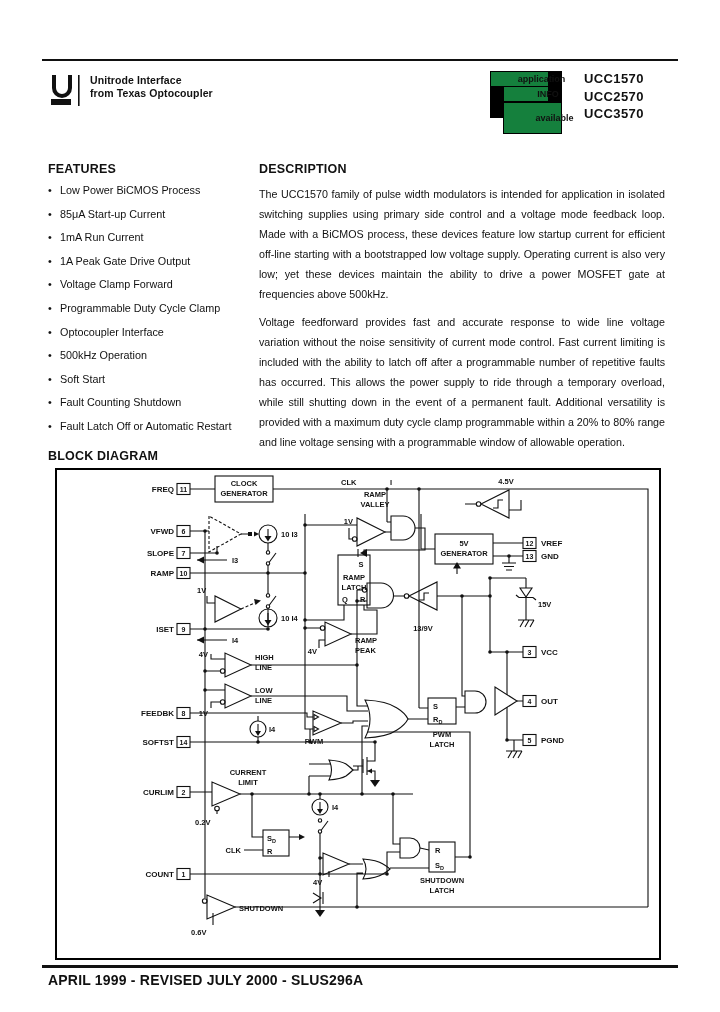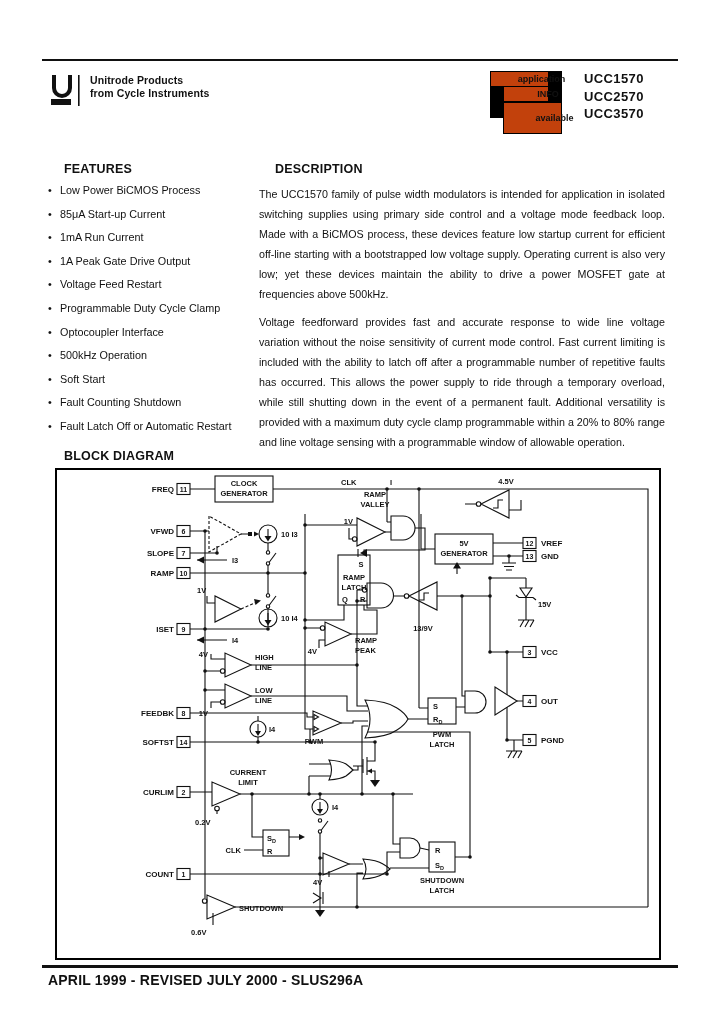--- a/index.html
+++ b/index.html
@@ -4,25 +4,25 @@
 <style>
   html,body{margin:0;padding:0;background:#fff;}
   .page{position:relative;width:720px;height:1012px;background:#fff;overflow:hidden;
         font-family:"Liberation Sans",sans-serif;color:#111;}
   .rule{position:absolute;background:#111;}
   
   .logo{position:absolute;left:48px;top:72px;}
   .logo-text{position:absolute;left:90px;top:74px;font-size:10.5px;font-weight:bold;line-height:13px;letter-spacing:.1px;}
   .appinfo{position:absolute;left:490px;top:71px;width:72px;height:47px;font-size:9px;font-weight:bold;}
   .appinfo .blk{position:absolute;background:#000;}
-  .appinfo .cell{position:absolute;border:1.5px solid #000;display:flex;align-items:center;justify-content:center;box-sizing:border-box;background:#c2410c;padding-left:44px;}
+  .appinfo .cell{position:absolute;border:1.5px solid #000;display:flex;align-items:center;justify-content:center;box-sizing:border-box;background:#15803d;padding-left:44px;}
   .parts{position:absolute;left:584px;top:70px;font-size:13px;font-weight:bold;line-height:17.5px;letter-spacing:.4px;text-align:left;}
   .title{position:absolute;left:48px;top:122px;font-size:21px;font-weight:500;letter-spacing:.2px;}
   
-  h2{font-size:12.5px;font-weight:bold;margin:0 0 8px 16px;letter-spacing:.2px;}
+  h2{font-size:12.5px;font-weight:bold;margin:0 0 8px 0;letter-spacing:.2px;}
   .features{position:absolute;left:48px;top:162px;width:214px;}
   .features ul{list-style:none;margin:6px 0 0 0;padding:0;font-size:10.8px;}
   .features li{display:flex;margin-bottom:11.6px;line-height:12px;}
   .features .bullet{width:12px;flex:0 0 12px;}
   .description{position:absolute;left:259px;top:162px;width:406px;}
   .description p{font-size:10.7px;line-height:20px;margin:0 0 8px 0;text-align:justify;}
   .bd-head{position:absolute;left:48px;top:449px;}
   .diagram{position:absolute;left:55px;top:468px;width:602px;height:488px;border:2px solid #000;}
   .footer-rule{left:42px;top:965px;width:636px;height:3px;}
   .top-rule{left:42px;top:59px;width:636px;height:2px;}
@@ -40,22 +40,22 @@
 
 <div class="page">
   <div class="rule top-rule"></div>
 
   <svg class="logo" width="38" height="38">
     <path d="M6,3 v13 a8,8 0 0 0 16,0 v-13" fill="none" stroke="#111" stroke-width="4"></path>
     <rect x="3" y="27" width="20" height="6" fill="#111"></rect>
     <rect x="30" y="3" width="1.6" height="31" fill="#111"></rect>
   </svg>
   <div class="logo-text">
-    <div>Unitrode Products</div>
-    <div>from Cycle Instruments</div>
+    <div>Unitrode Interface</div>
+    <div>from Texas Optocoupler</div>
   </div>
 
   <div class="appinfo">
     <div class="blk" style="right:0;top:0;width:13px;height:31px;"></div>
     <div class="blk" style="left:0;top:15px;width:13px;height:32px;"></div>
     <div class="cell" style="left:0;top:0;width:59px;height:16px;">application</div>
     <div class="cell" style="left:13px;top:15px;width:46px;height:16px;">INFO</div>
     <div class="cell" style="left:13px;top:31px;width:59px;height:32px;">available</div>
   </div>
 
@@ -80,21 +80,21 @@
       <li>
           <span class="bullet">•</span>
           <span>1mA Run Current</span>
         </li>
       <li>
           <span class="bullet">•</span>
           <span>1A Peak Gate Drive Output</span>
         </li>
       <li>
           <span class="bullet">•</span>
-          <span>Voltage Feed Restart</span>
+          <span>Voltage Clamp Forward</span>
         </li>
       <li>
           <span class="bullet">•</span>
           <span>Programmable Duty Cycle Clamp</span>
         </li>
       <li>
           <span class="bullet">•</span>
           <span>Optocoupler Interface</span>
         </li>
       <li>

